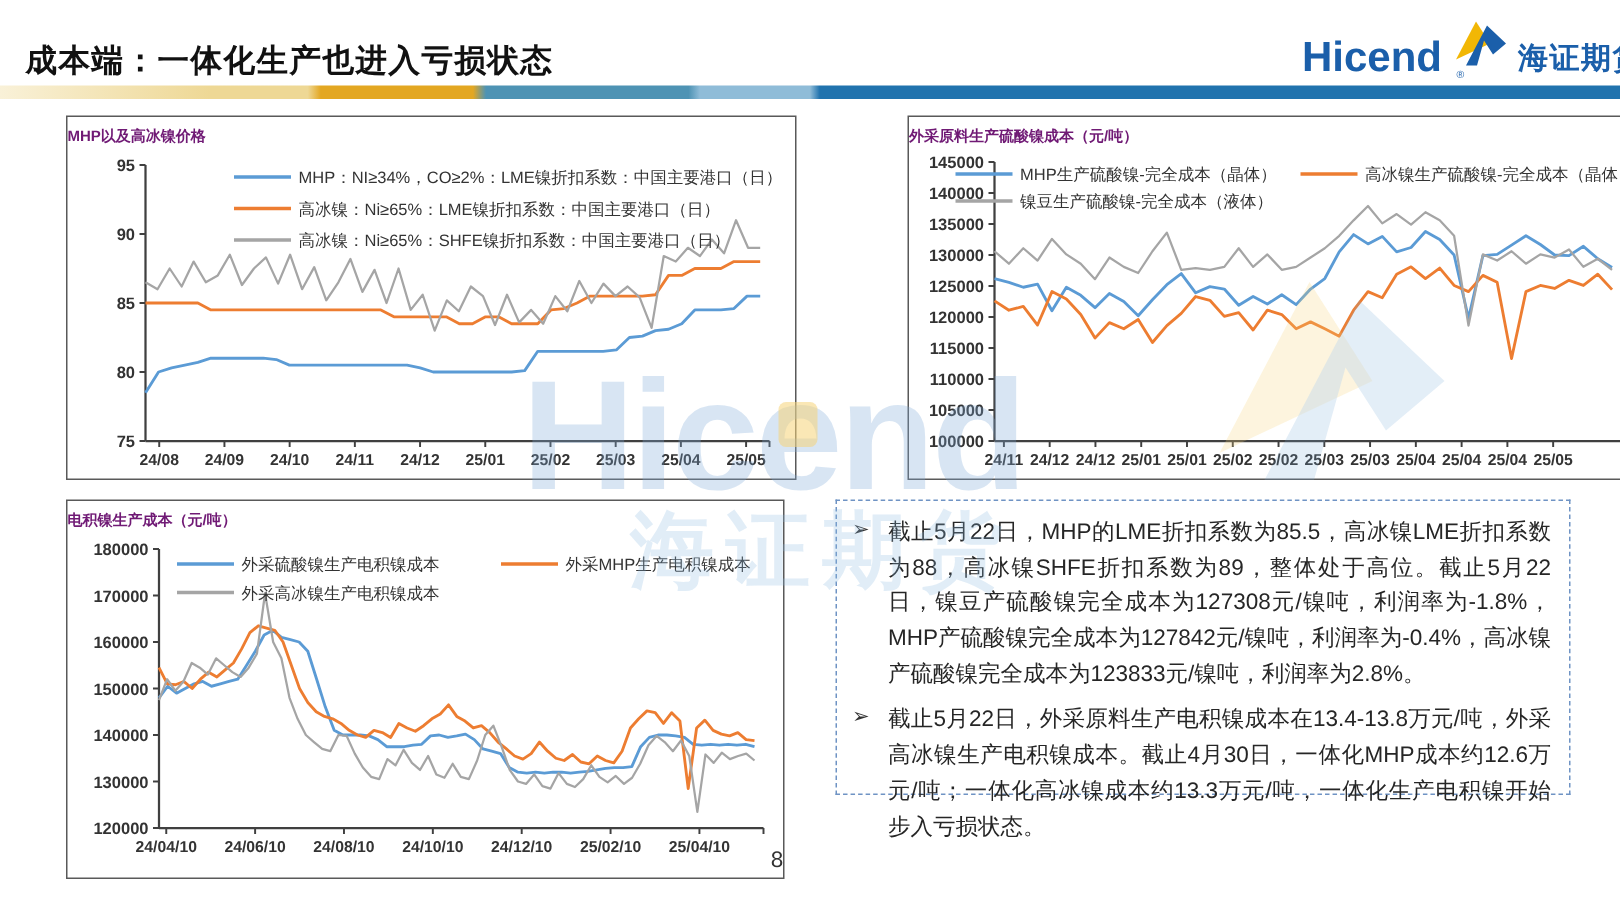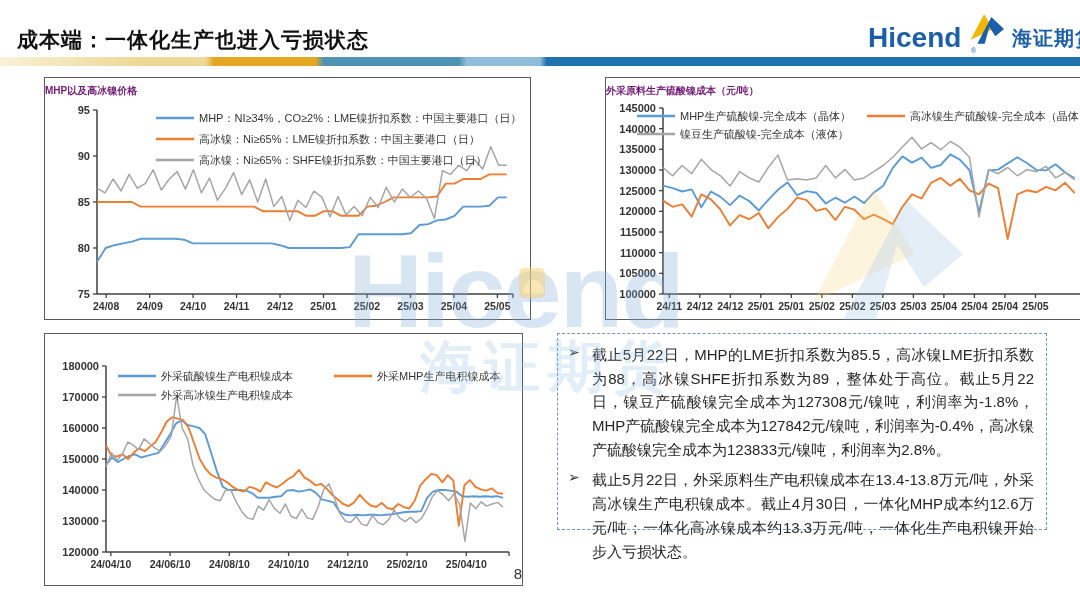--- a/index.html
+++ b/index.html
@@ -107,20 +107,21 @@
         <line x1="110" y1="16" x2="148" y2="16" stroke="#5b9bd5" stroke-width="2.4"></line>
         <text x="153" y="20" font-size="11" fill="#333">MHP：NI≥34%，CO≥2%：LME镍折扣系数：中国主要港口（日）</text>
         <line x1="110" y1="37" x2="148" y2="37" stroke="#ed7d31" stroke-width="2.4"></line>
         <text x="153" y="41" font-size="11" fill="#333">高冰镍：Ni≥65%：LME镍折扣系数：中国主要港口（日）</text>
         <line x1="110" y1="58" x2="148" y2="58" stroke="#a5a5a5" stroke-width="2.4"></line>
         <text x="153" y="62" font-size="11" fill="#333">高冰镍：Ni≥65%：SHFE镍折扣系数：中国主要港口（日）</text>
       </svg>
   </div>
 
   <div class="panel panel-bl">
+    <div class="chart-title">电积镍生产成本（元/吨）</div>
     <svg class="chart-svg" width="475" height="226">
         <line x1="60" y1="8" x2="60" y2="194" stroke="#404040" stroke-width="1.5"></line>
         <line x1="60" y1="194" x2="463" y2="194" stroke="#404040" stroke-width="1.5"></line>
         <line x1="56" y1="8" x2="60" y2="8" stroke="#404040" stroke-width="1.3"></line>
         <text x="53" y="12" text-anchor="end" font-size="11" font-weight="700" fill="#333">180000</text>
         <line x1="56" y1="38.99999999999999" x2="60" y2="38.99999999999999" stroke="#404040" stroke-width="1.3"></line>
         <text x="53" y="42.99999999999999" text-anchor="end" font-size="11" font-weight="700" fill="#333">170000</text>
         <line x1="56" y1="70" x2="60" y2="70" stroke="#404040" stroke-width="1.3"></line>
         <text x="53" y="74" text-anchor="end" font-size="11" font-weight="700" fill="#333">160000</text>
         <line x1="56" y1="101" x2="60" y2="101" stroke="#404040" stroke-width="1.3"></line>

